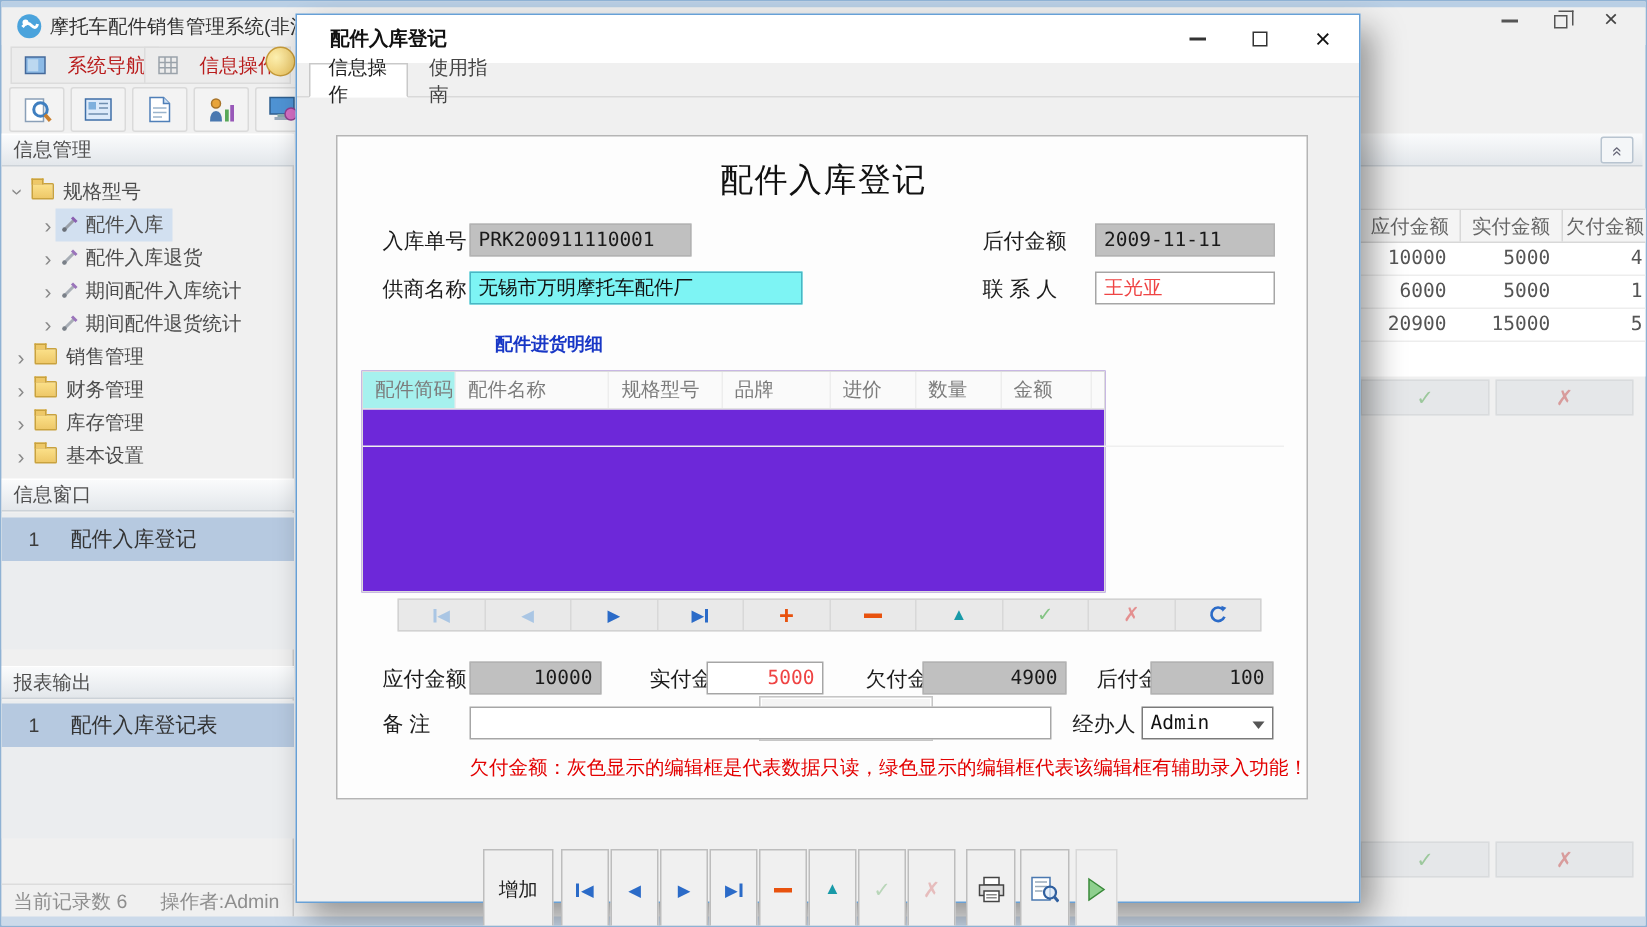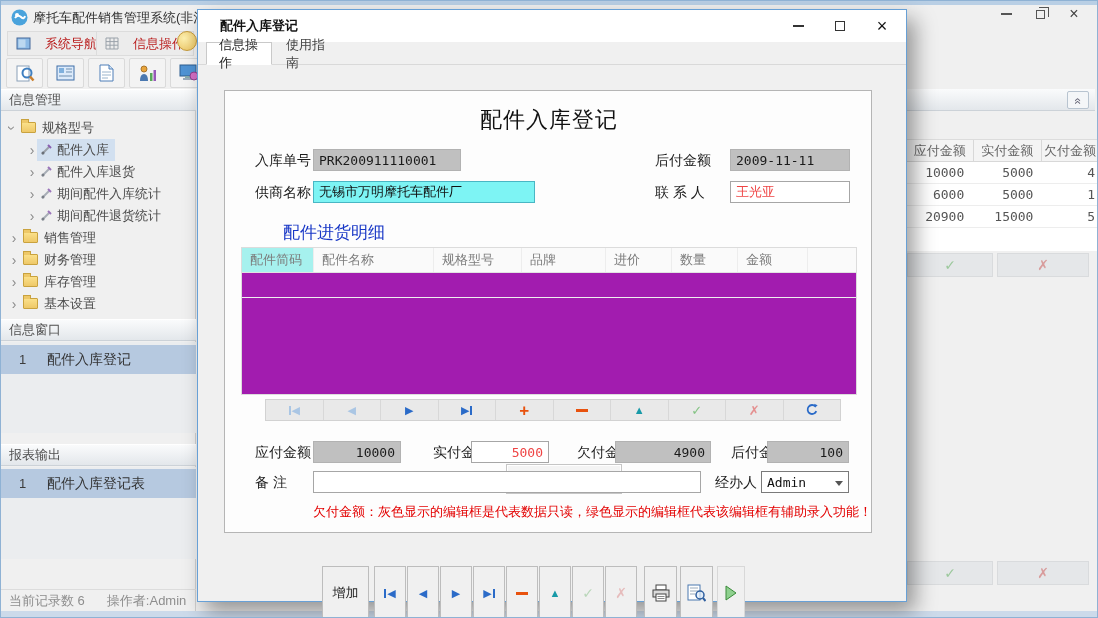--- a/index.html
+++ b/index.html
@@ -79,23 +79,23 @@
 
   .form-panel { left:26px; top:80px; width:648px; height:443px; background:#fdfdfd; border:1px solid #b5b5b5; }
   .f-label { position:absolute; font-size:14px; color:#1c1c1c; white-space:nowrap; }
   .field { position:absolute; height:22px; font-size:13px; display:flex; align-items:center;
            padding:0 5px; white-space:nowrap; overflow:hidden; }
   .field.gray { background:#c0c0c0; border:1px solid #b2b2b2; color:#1a1a1a; }
   .field.cyan { background:#7df4f4; border:1px solid #49b6c4; color:#111; }
   .f-input { position:absolute; height:22px; font-size:13px; border:1px solid #a6a6a6; background:#fff;
              padding:0 5px; color:#ef4444; outline:none; }
   .f-input.num { text-align:right; }
-  .detail-title { position:absolute; font-size:17px; font-weight:normal; color:#1837c6; }
-
-  .dtable { position:absolute; left:16px; top:156px; width:616px; height:148px; background:#a21caf;
+  .detail-title { position:absolute; font-size:12px; font-weight:bold; color:#1837c6;margin-left:47px; }
+
+  .dtable { position:absolute; left:16px; top:156px; width:496px; height:148px; background:#6d28d9;
             border:1px solid #dcdcdc; }
   .dt-hdr { display:flex; height:25px; background:#fafafa; border-bottom:1px solid #e2e2e2; }
   .dt-hdr > div { display:flex; align-items:center; padding-left:8px; font-size:13px; color:#7c7c7c;
             border-right:1px solid #ededed; overflow:hidden; white-space:nowrap; }
   .dt-line { position:absolute; left:0; top:49px; width:614px; height:1px; background:#efefef; }
   .loading-box { position:absolute; left:264px; top:216px; width:116px; height:30px; background:#f4f4f4;
             border:1px solid #c6c6c6; box-shadow:inset 0 0 0 1px #fff; display:flex; align-items:center;
             justify-content:center; gap:5px; font-size:12px; color:#333; }
 
   .dnav { position:absolute; left:40px; top:308px; width:576px; height:22px; display:flex;

